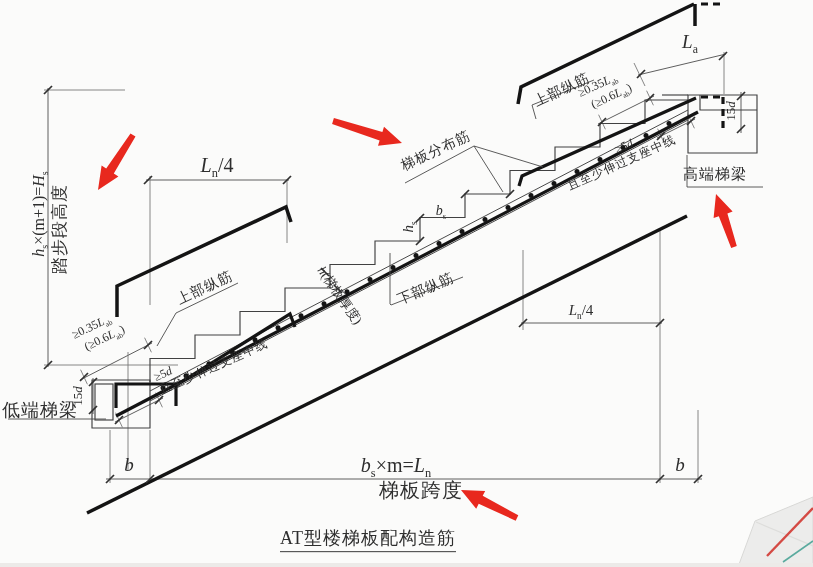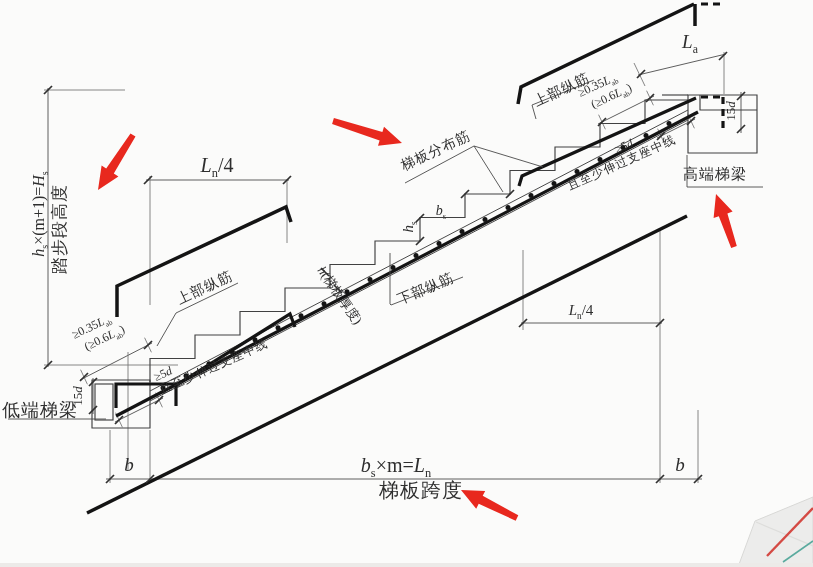--- a/index.html
+++ b/index.html
@@ -226,20 +226,21 @@
 <div class="lbl ctr" style="left:581px;top:312px;font-size:15px;"><span class="it">L</span><sub>n</sub><span>/4</span></div>
 
 <div class="lbl ctr" style="left:690px;top:44px;font-size:19px;"><span class="it">L</span><sub>a</sub></div>
 
 <div class="lbl ctr it" style="left:129px;top:465px;font-size:19px;">b</div>
 <div class="lbl ctr it" style="left:680px;top:465px;font-size:19px;">b</div>
 
 <div class="lbl ctr" style="left:396px;top:467px;font-size:20px;"><span class="it">b</span><sub>s</sub><span>×m=</span><span class="it">L</span><sub>n</sub></div>
 <div class="lbl ctr cn" style="left:399px;top:490px;font-size:20px;margin-left:22px;">梯板跨度</div>
 
+<div class="lbl ctr cn title-u" style="left:368px;top:540px;font-size:18px;">AT型楼梯板配构造筋</div>
 
 <div class="lbl ctr" style="left:441px;top:192px;font-size:14px;margin-top:20px;"><span class="it">b</span><sub>s</sub></div>
 <div class="lbl ctr" style="left:410px;top:227px;transform:translate(-50%,-50%) rotate(-90deg);font-size:15px;"><span class="it">h</span><sub>s</sub></div>
 
 <div class="lbl" style="left:326px;top:264px;transform:rotate(55deg);transform-origin:0 0;font-size:13px;"><span class="it">h</span><span>(梯板厚度)</span></div>
 
 <div class="lbl" style="left:70px;top:330px;transform:rotate(-26deg);transform-origin:0 0;font-size:12px;">
   <div><span>≥0.35</span><span class="it">L</span><sub>ab</sub></div>
   <div style="margin-left:6px;"><span>(≥0.6</span><span class="it">L</span><sub>ab</sub><span>)</span></div>
 </div>

